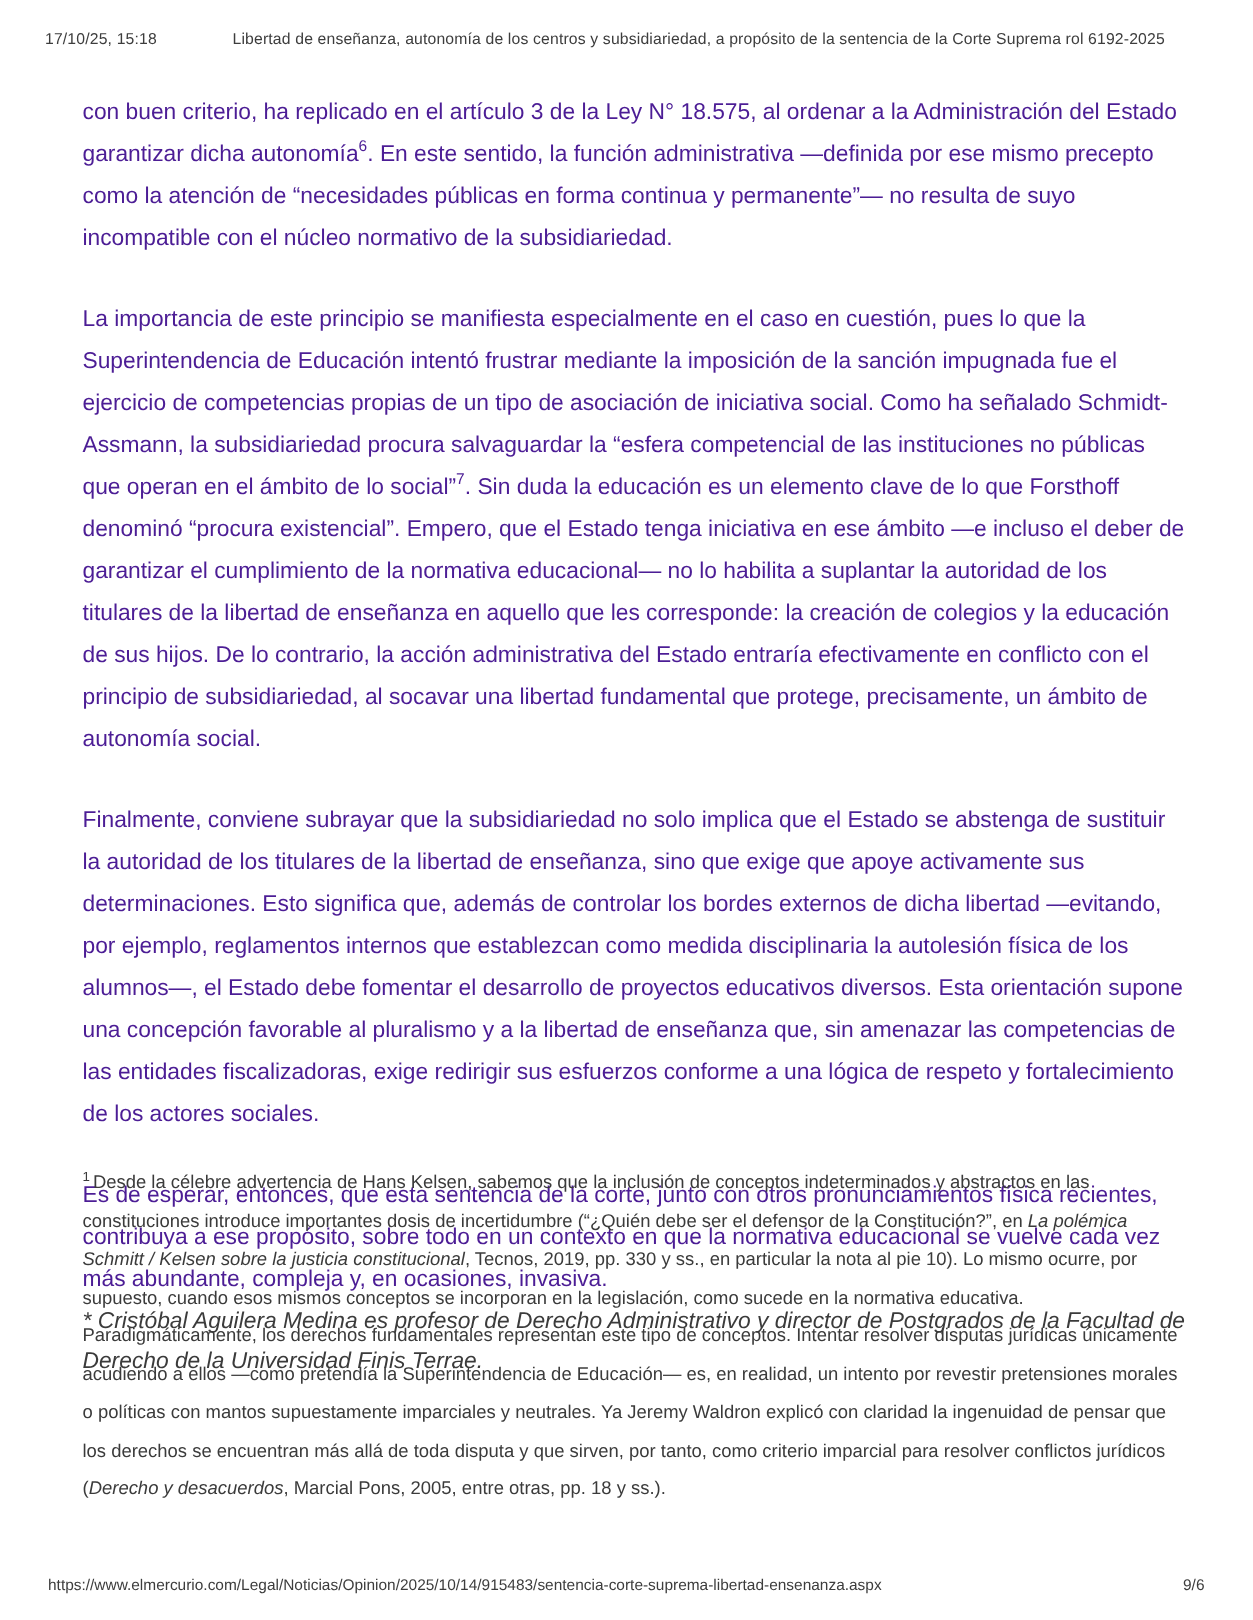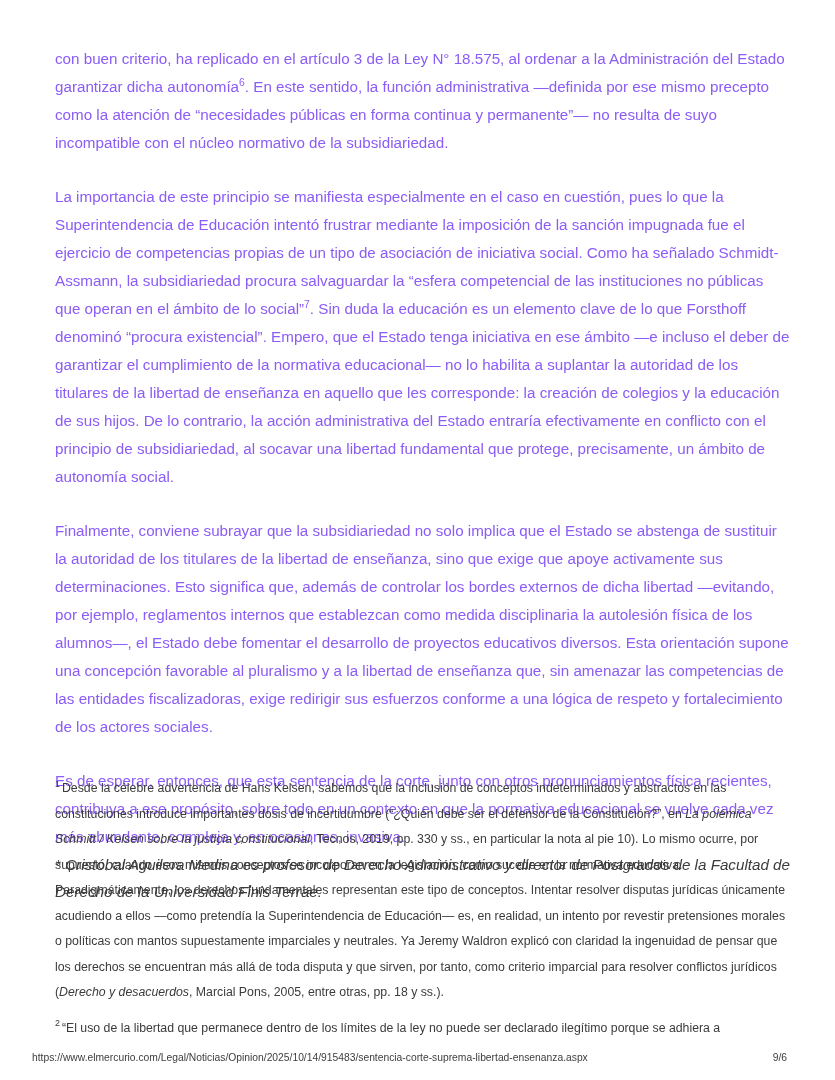--- a/index.html
+++ b/index.html
@@ -50,24 +50,24 @@
 
   
   .content {
     position: absolute;
     top: 45px;
     left: 55px;
     width: 735px;
   }
 
   p.body-par {
-    margin: 0 0 26px 0;
+    margin: 16px 0 26px 0;
     font-size: 15.2px;
     line-height: 28px;
-    color: #8b5cf6;
+    color: #4c1d95;
     text-align: left;
   }
   p.body-par:last-child { margin-bottom: 0; }
 
   p.author-note {
     margin: 0;
     font-style: italic;
     font-size: 15.2px;
     line-height: 27px;
     color: #3b3b3b;
@@ -100,51 +100,54 @@
     line-height: 0;
     margin-right: 2px;
   }
   .it { font-style: italic; }
 
   
   .print-footer {
     position: absolute;
     bottom: 17px;
     left: 32px;
-    right: 48px;
+    right: 32px;
     display: flex;
     align-items: baseline;
     justify-content: space-between;
     font-size: 10.3px;
     color: #3d3d3d;
     white-space: nowrap;
   }
   .print-footer .foot-url { flex: 1 1 auto; overflow: hidden; text-overflow: ellipsis; }
   .print-footer .foot-page { flex: 0 0 auto; padding-left: 14px; }
 </style>
 </head>
 <body>
 
 <div class="page">
 
+  <div class="print-header">
+    <span class="hdr-date">17/10/25, 15:18</span>
+    <span class="hdr-title">Libertad de enseñanza, autonomía de los centros y subsidiariedad, a propósito de la sentencia de la Corte Suprema rol 6192-2025</span>
+  </div>
 
   <div class="content">
     <div id="paragraph-host">
         <p class="body-par">con buen criterio, ha replicado en el artículo 3 de la Ley N° 18.575, al ordenar a la Administración del Estado garantizar dicha autonomía<sup>6</sup>. En este sentido, la función administrativa —definida por ese mismo precepto como la atención de “necesidades públicas en forma continua y permanente”— no resulta de suyo incompatible con el núcleo normativo de la subsidiariedad.</p>
         <p class="body-par">La importancia de este principio se manifiesta especialmente en el caso en cuestión, pues lo que la Superintendencia de Educación intentó frustrar mediante la imposición de la sanción impugnada fue el ejercicio de competencias propias de un tipo de asociación de iniciativa social. Como ha señalado Schmidt-Assmann, la subsidiariedad procura salvaguardar la “esfera competencial de las instituciones no públicas que operan en el ámbito de lo social”<sup>7</sup>. Sin duda la educación es un elemento clave de lo que Forsthoff denominó “procura existencial”. Empero, que el Estado tenga iniciativa en ese ámbito —e incluso el deber de garantizar el cumplimiento de la normativa educacional— no lo habilita a suplantar la autoridad de los titulares de la libertad de enseñanza en aquello que les corresponde: la creación de colegios y la educación de sus hijos. De lo contrario, la acción administrativa del Estado entraría efectivamente en conflicto con el principio de subsidiariedad, al socavar una libertad fundamental que protege, precisamente, un ámbito de autonomía social.</p>
         <p class="body-par">Finalmente, conviene subrayar que la subsidiariedad no solo implica que el Estado se abstenga de sustituir la autoridad de los titulares de la libertad de enseñanza, sino que exige que apoye activamente sus determinaciones. Esto significa que, además de controlar los bordes externos de dicha libertad —evitando, por ejemplo, reglamentos internos que establezcan como medida disciplinaria la autolesión física de los alumnos—, el Estado debe fomentar el desarrollo de proyectos educativos diversos. Esta orientación supone una concepción favorable al pluralismo y a la libertad de enseñanza que, sin amenazar las competencias de las entidades fiscalizadoras, exige redirigir sus esfuerzos conforme a una lógica de respeto y fortalecimiento de los actores sociales.</p>
         <p class="body-par">Es de esperar, entonces, que esta sentencia de la corte, junto con otros pronunciamientos física recientes, contribuya a ese propósito, sobre todo en un contexto en que la normativa educacional se vuelve cada vez más abundante, compleja y, en ocasiones, invasiva.</p>
       </div>
     <p class="author-note">* Cristóbal Aguilera Medina es profesor de Derecho Administrativo y director de Postgrados de la Facultad de Derecho de la Universidad Finis Terrae.</p>
   </div>
 
   <div class="footnotes">
     <div id="footnote-host">
         <p class="footnote"><span class="fn-marker">1</span>Desde la célebre advertencia de Hans Kelsen, sabemos que la inclusión de conceptos indeterminados y abstractos en las constituciones introduce importantes dosis de incertidumbre (“¿Quién debe ser el defensor de la Constitución?”, en <span class="it">La polémica Schmitt / Kelsen sobre la justicia constitucional</span>, Tecnos, 2019, pp. 330 y ss., en particular la nota al pie 10). Lo mismo ocurre, por supuesto, cuando esos mismos conceptos se incorporan en la legislación, como sucede en la normativa educativa. Paradigmáticamente, los derechos fundamentales representan este tipo de conceptos. Intentar resolver disputas jurídicas únicamente acudiendo a ellos —como pretendía la Superintendencia de Educación— es, en realidad, un intento por revestir pretensiones morales o políticas con mantos supuestamente imparciales y neutrales. Ya Jeremy Waldron explicó con claridad la ingenuidad de pensar que los derechos se encuentran más allá de toda disputa y que sirven, por tanto, como criterio imparcial para resolver conflictos jurídicos (<span class="it">Derecho y desacuerdos</span>, Marcial Pons, 2005, entre otras, pp. 18 y ss.).</p>
-        <p class="footnote"><span class="fn-marker">2</span>“El uso de la libertad que permanece dentro de los límites de la ley no puede ser declarado ilegítimo porque se adhiera a</p>
       </div>
   </div>
 
   <div class="print-footer">
     <span class="foot-url">https://www.elmercurio.com/Legal/Noticias/Opinion/2025/10/14/915483/sentencia-corte-suprema-libertad-ensenanza.aspx</span>
     <span class="foot-page">9/6</span>
   </div>
 
 </div>
 

